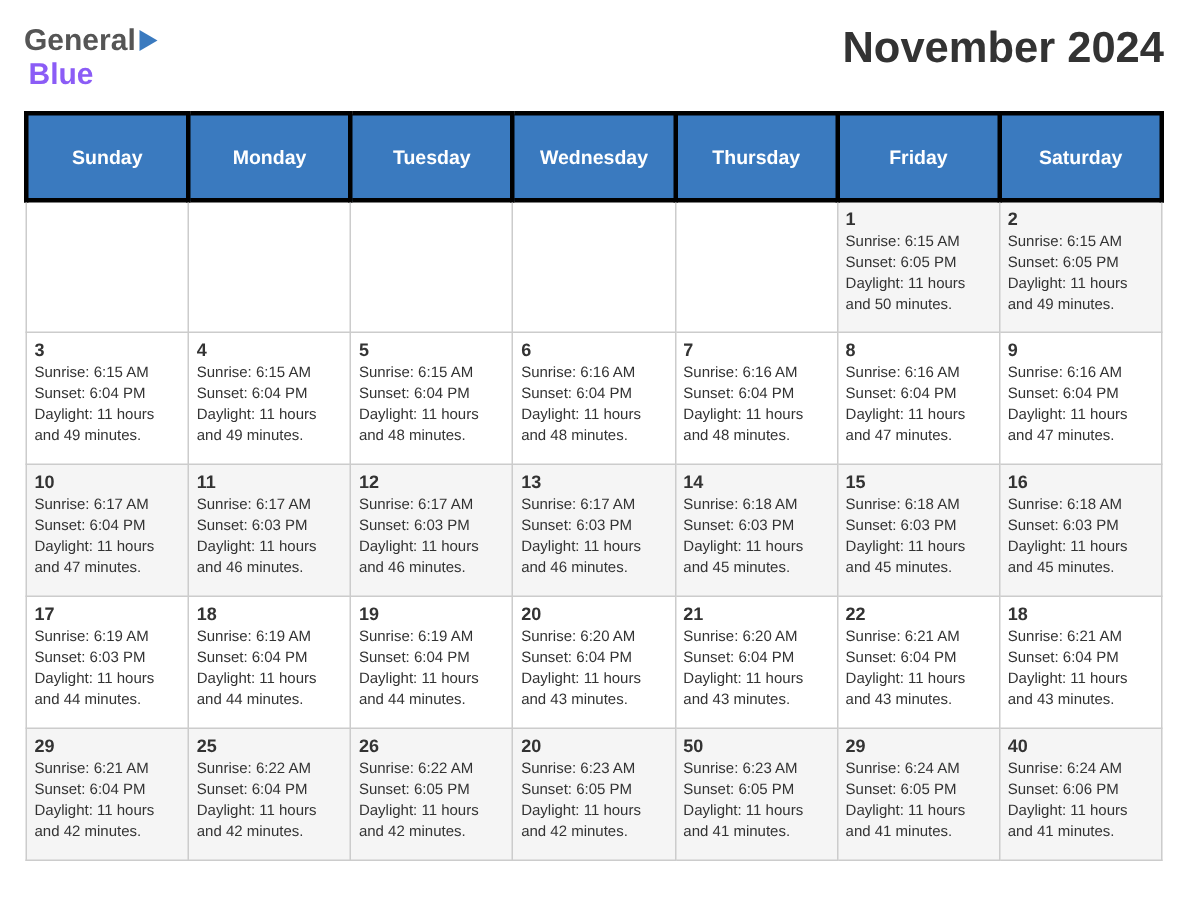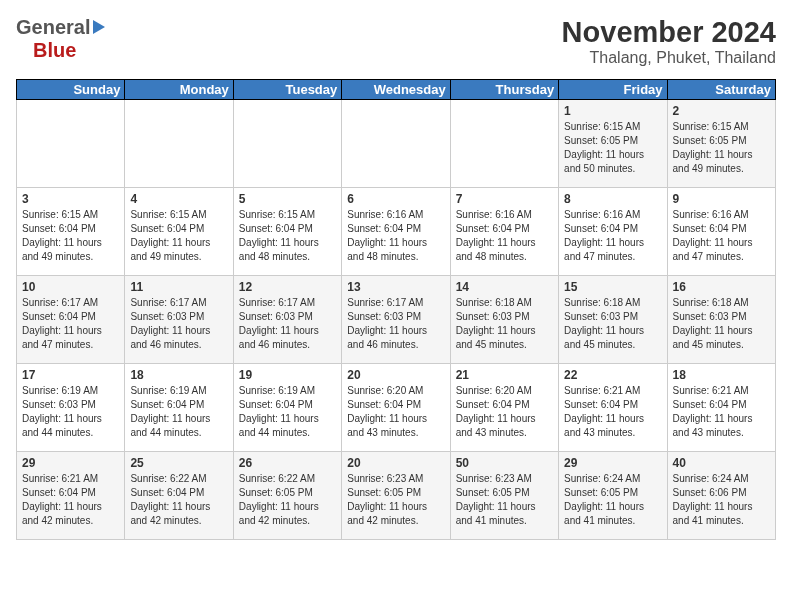--- a/index.html
+++ b/index.html
@@ -29,25 +29,25 @@
       color: #555;
     }
     table {
       width: 100%;
       border-collapse: collapse;
       table-layout: fixed;
     }
     thead tr th {
       background: #3a7abf;
       color: #fff;
-      padding: 2px 4px;
+      padding: 20px 4px;
       font-size: 13px;
       font-weight: bold;
-      text-align: right;
-      border: 1px solid #000000;
+      text-align: center;
+      border: 3px solid #000000;
     }
     tbody tr td {
       border: 1px solid #ccc;
       vertical-align: top;
       padding: 4px 5px;
       font-size: 10.5px;
       color: #333;
       height: 88px;
     }
     tbody tr:nth-child(odd) td {
@@ -90,38 +90,37 @@
       width: 0; height: 0;
       border-top: 7px solid transparent;
       border-bottom: 7px solid transparent;
       border-left: 12px solid #3a7abf;
       margin-left: 3px;
       margin-top: -2px;
     }
     .logo-blue-text {
       font-size: 20px;
       font-weight: bold;
-      color: #b91c1c;
-      margin-left: 17px;
+      color: #8b5cf6;
+      margin-left: 3px;
     }
   </style>
 </head>
 <body>
 
 <div class="header">
   <div class="logo-wrap">
     <div class="logo-top">
       <span class="logo-g">General</span>
       <span class="logo-chevron"></span>
     </div>
     <span class="logo-blue-text">Blue</span>
   </div>
   <div class="title-block">
     <div class="main-title">November 2024</div>
-    <div class="sub-title">Thalang, Phuket, Thailand</div>
   </div>
 </div>
 
 <table>
   <thead>
     <tr id="weekday-header">
     <th>Sunday</th>
         <th>Monday</th>
         <th>Tuesday</th>
         <th>Wednesday</th>

